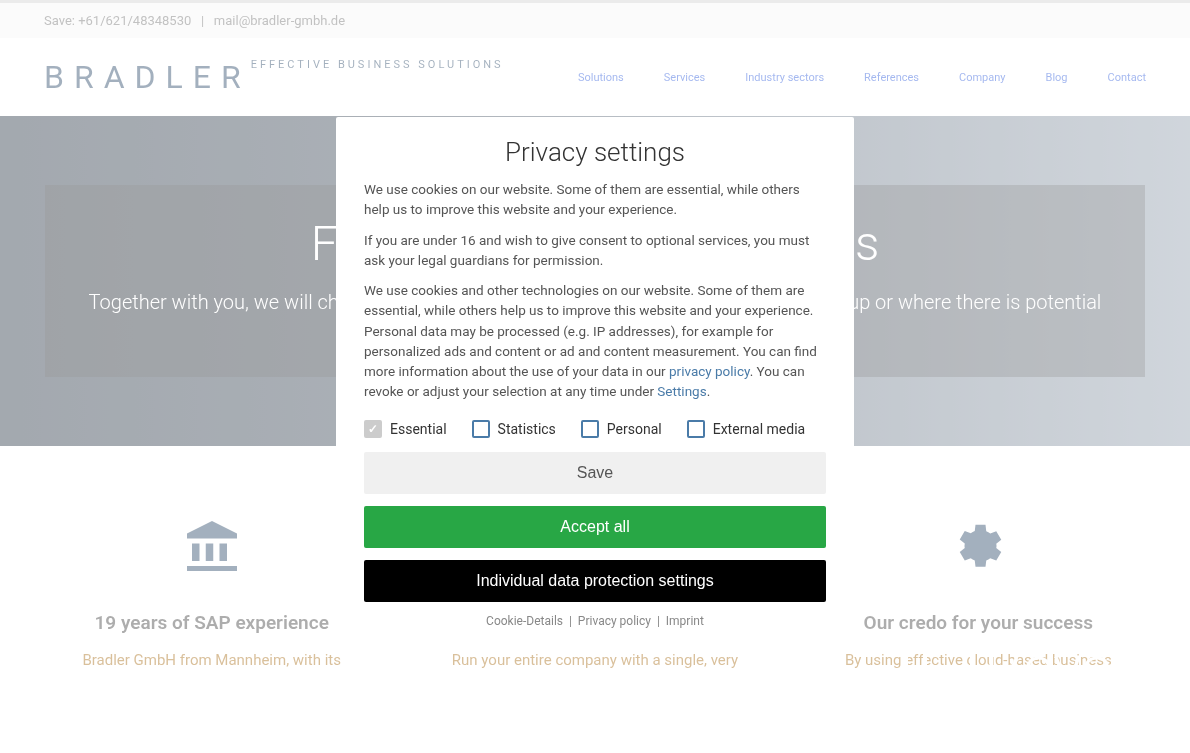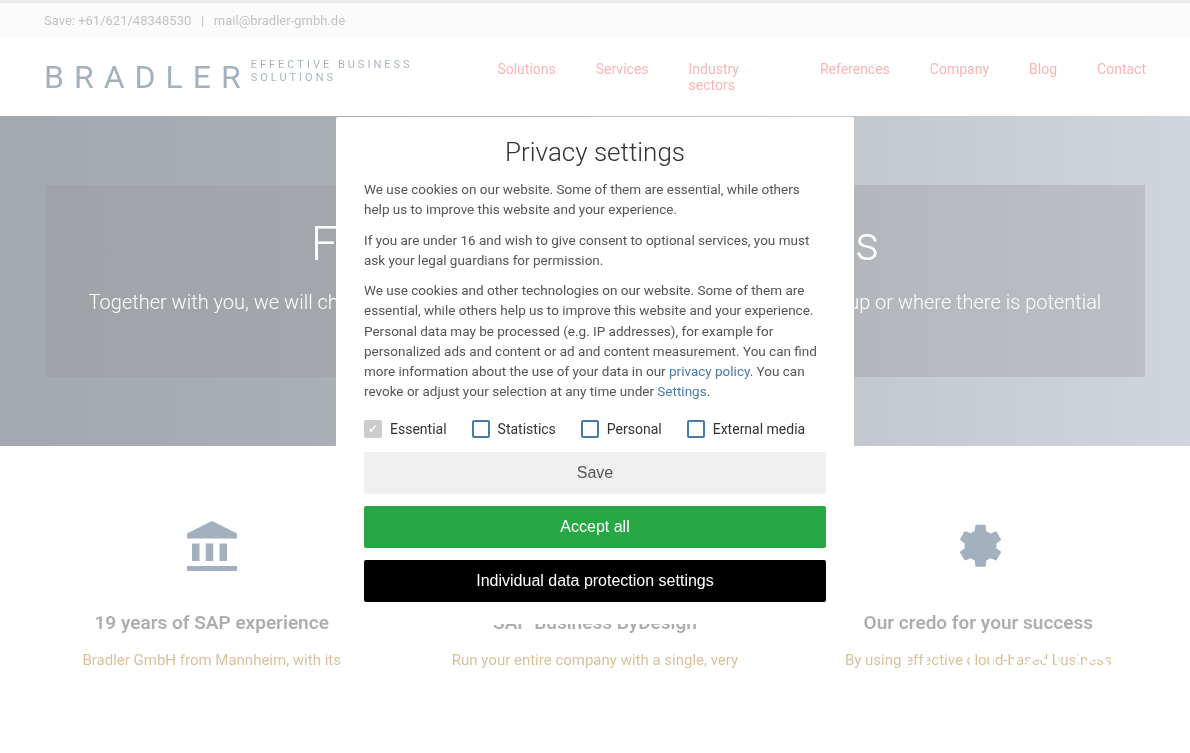--- a/index.html
+++ b/index.html
@@ -6,21 +6,21 @@
     body { font-family: -apple-system, BlinkMacSystemFont, 'Segoe UI', Roboto, sans-serif; background: #fff; width: 1190px; height: 753px; overflow: hidden; position: relative; }
     
     .top-bar { background: #f5f5f5; padding: 10px 44px; font-size: 13px; color: #666; border-top: 3px solid #ccc; }
     .top-bar a { color: #666; text-decoration: none; }
     
     .header { display: flex; align-items: center; justify-content: space-between; padding: 20px 44px; background: #fff; }
     .logo { display: flex; }
     .logo-main { font-size: 32px; letter-spacing: 10px; color: #1a3a5c; font-weight: 400; }
     .logo-sub { font-size: 11px; letter-spacing: 3px; color: #1a3a5c; text-transform: uppercase; }
     .nav { display: flex; gap: 40px; }
-    .nav a { color: #ef4444; text-decoration: none; font-size: 14px; }
+    .nav a { color: #1d4ed8; text-decoration: none; font-size: 11px; }
     
     .hero { position: relative; height: 330px; background: linear-gradient(90deg, #1a2838 0%, #2a3848 30%, #5a6878 60%, #8a98a8 100%); display: flex; align-items: center; justify-content: center; }
     .hero-content { background: rgba(0,0,0,0.35); padding: 30px 40px; text-align: center; color: #fff; max-width: 1100px; }
     .hero-title { font-size: 48px; font-weight: 300; margin-bottom: 15px; }
     .hero-text { font-size: 20px; font-weight: 300; line-height: 1.5; }
     
     .features { display: flex; gap: 30px; padding: 50px 35px 20px; }
     .feature { flex: 1; text-align: center; padding: 20px 10px; }
     .feature-icon { font-size: 60px; color: #1a3a5c; margin-bottom: 20px; }
     .feature-title { font-size: 19px; font-weight: 600; color: #333; margin-bottom: 15px; }
@@ -143,14 +143,21 @@
         <span class="check-label">Personal</span>
       </div>
       <div class="check">
         <span class="check-box"></span>
         <span class="check-label">External media</span>
       </div>
     </div>
     <button class="btn btn-save">Save</button>
     <button class="btn btn-accept">Accept all</button>
     <button class="btn btn-individual">Individual data protection settings</button>
+    <div class="modal-links">
+      <a href="#">Cookie-Details</a>
+      &nbsp;<span>|</span>&nbsp;
+      <a href="#">Privacy policy</a>
+      &nbsp;<span>|</span>&nbsp;
+      <a href="#">Imprint</a>
+    </div>
   </div>
 </div>
 
 </body></html>

